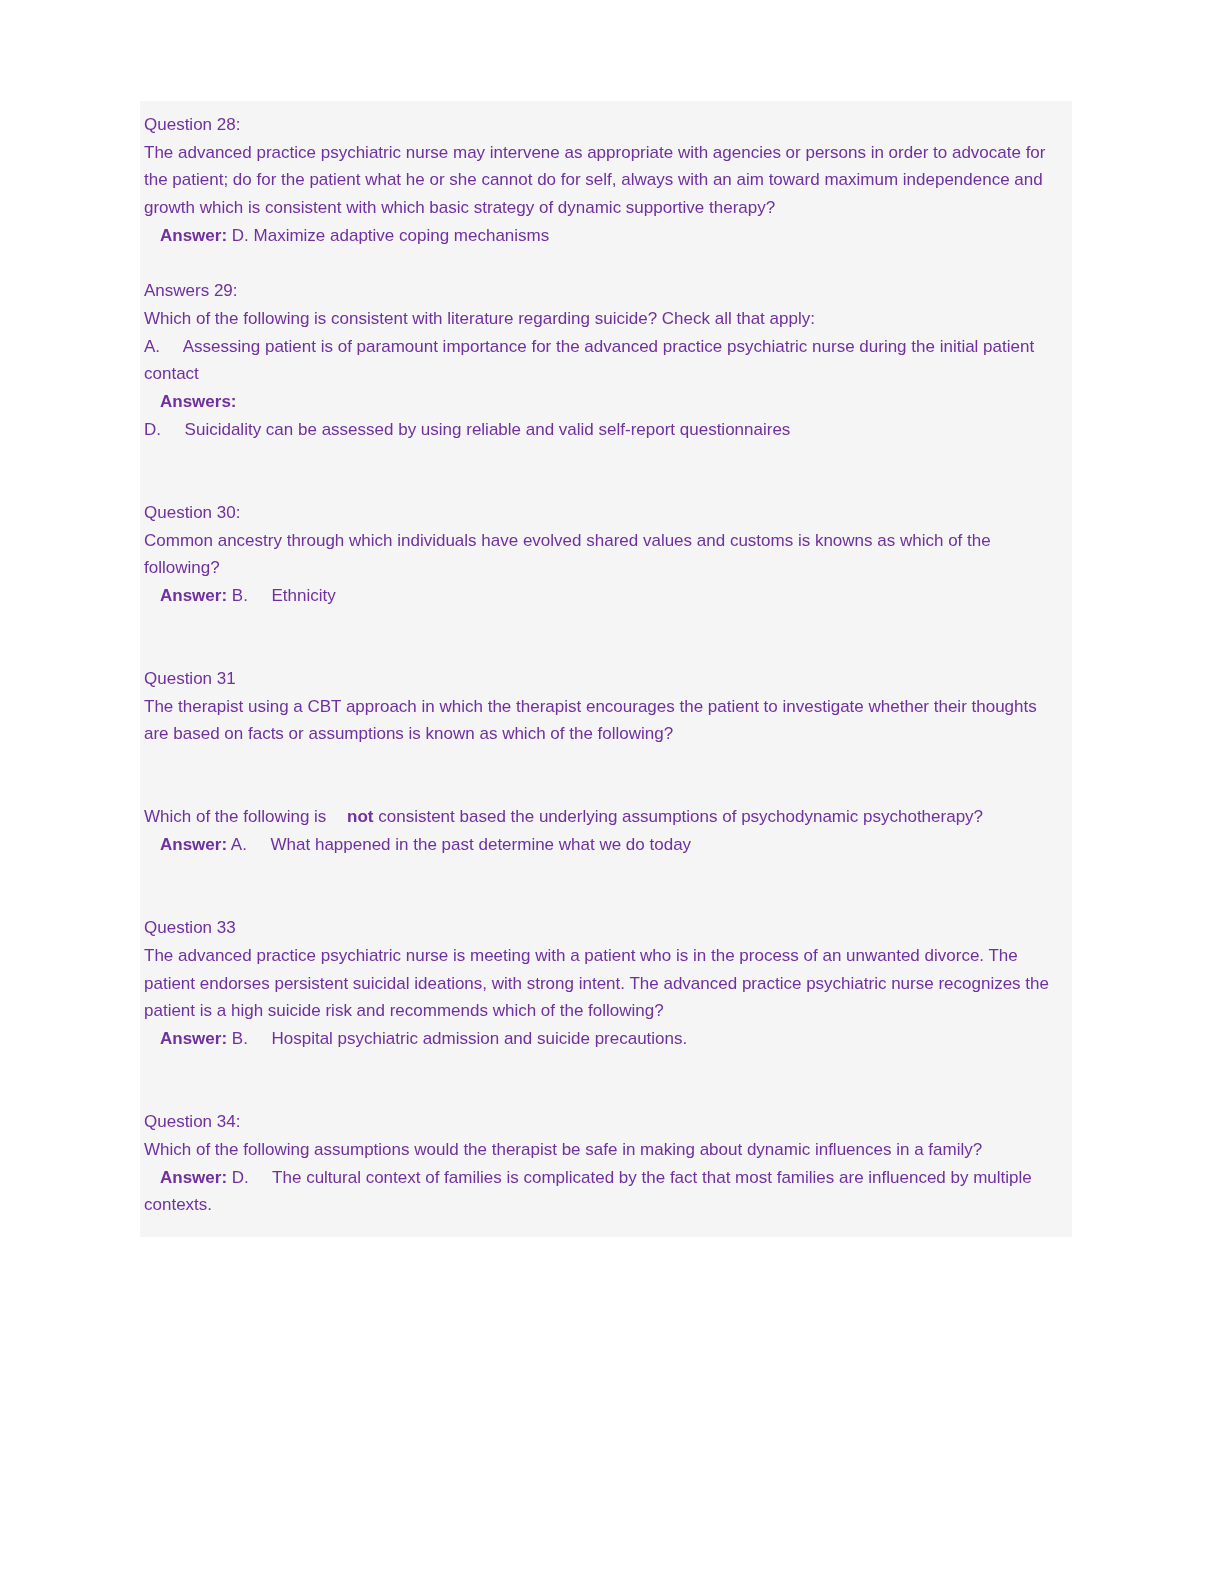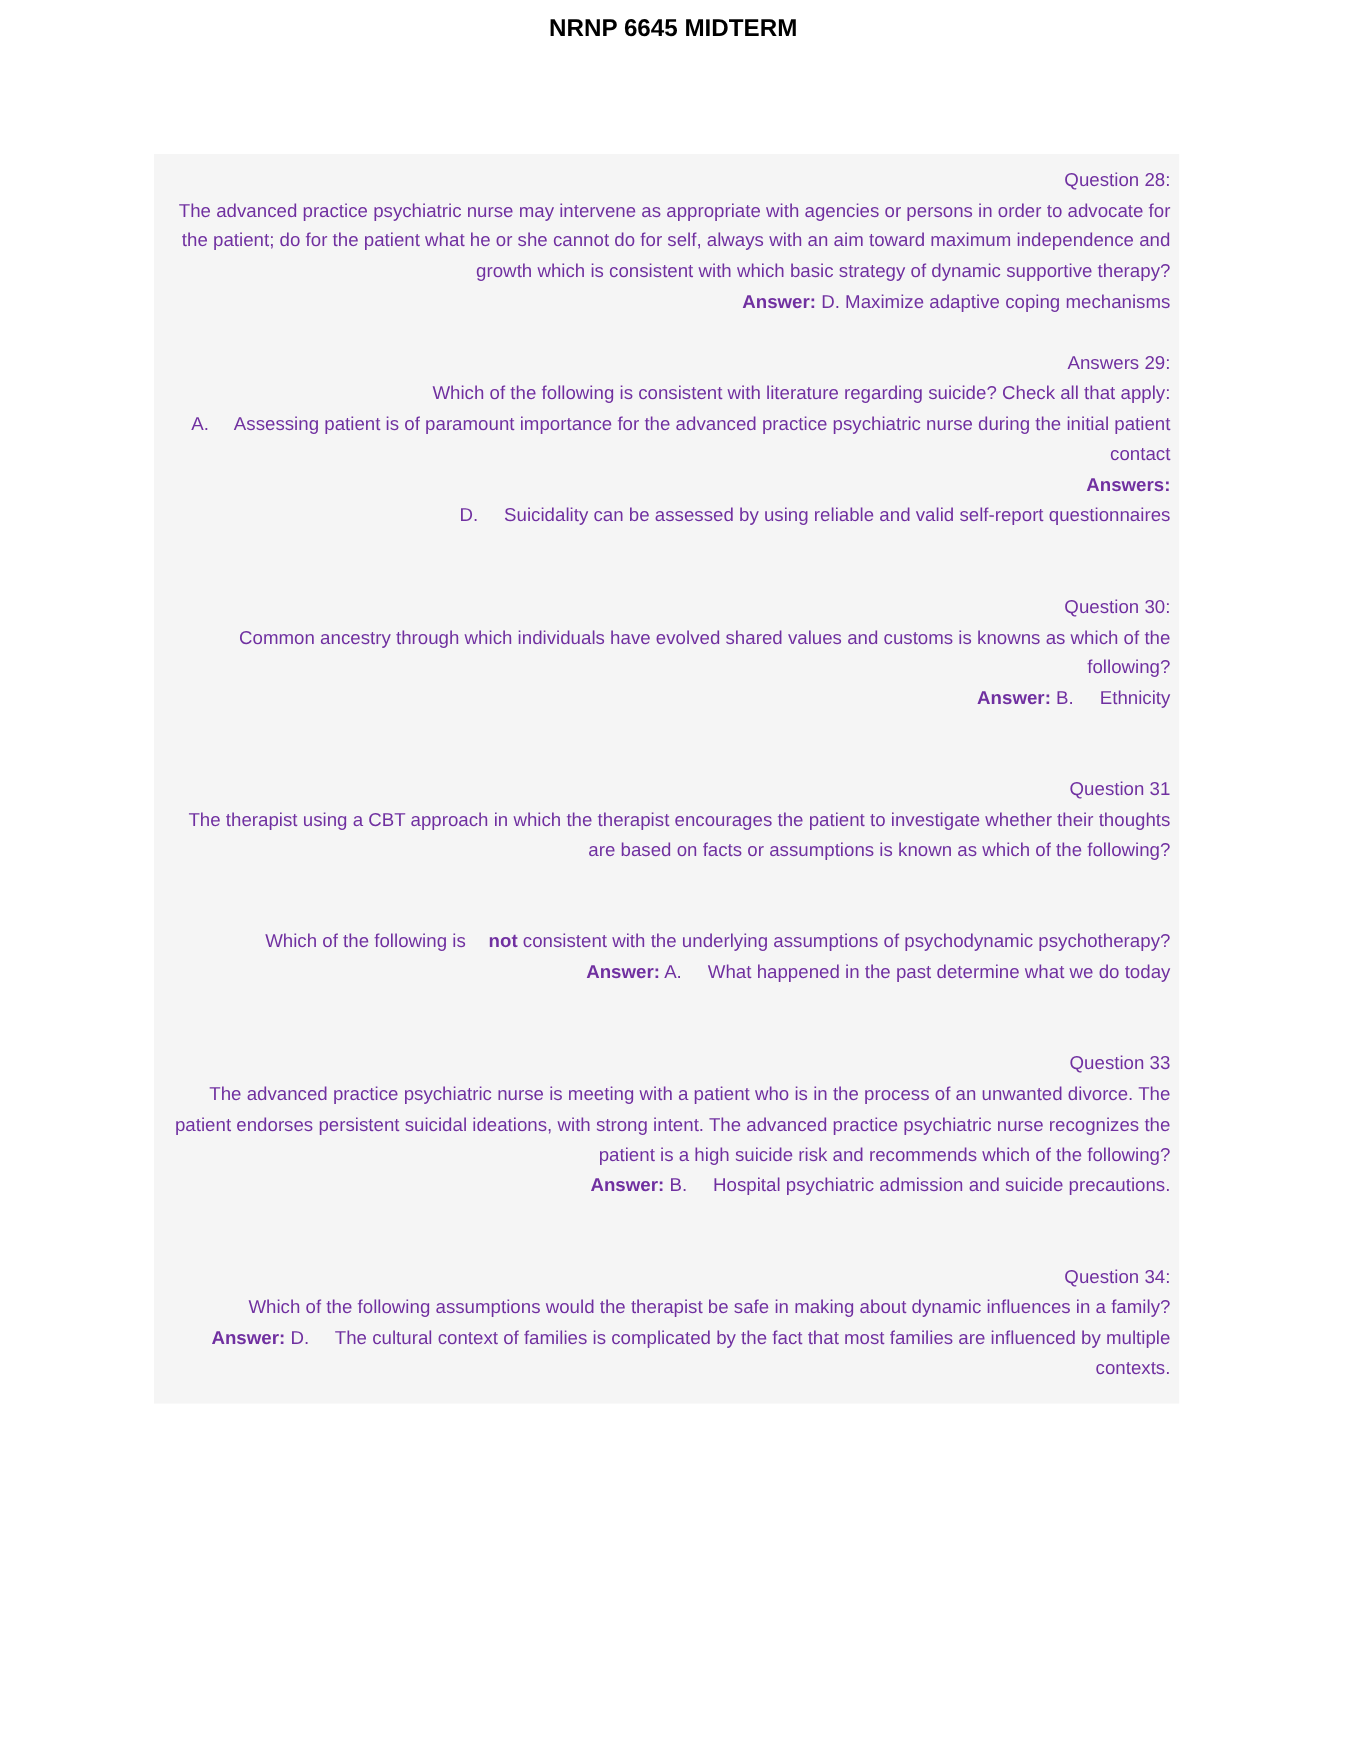--- a/index.html
+++ b/index.html
@@ -23,37 +23,35 @@
     font-family: "Liberation Sans", sans-serif;
   }
   .content {
     width: 932px;
     margin: 101px 0 0 140px;
     background: var(--content-bg, #f5f5f5);
     padding: 10px 8px 18px 4px;
     color: var(--text-color, #7030a0);
     font-size: 17px;
     line-height: 27.7px;
-    text-align: right;
   }
   .question {  }
   .line {
     white-space: pre-wrap;
     min-height: 27.7px;
   }
   .bold {
     font-weight: bold;
     margin-left: 16px;
   }
 </style>
 </head>
 <body>
 
 <div class="page">
-  <div class="doc-title">NRNP 6645 MIDTERM</div>
 
   <div class="content">
       <div class="question">
         <div class="line">Question 28:</div>
         <div class="line"><span>The advanced practice psychiatric nurse may intervene as appropriate with agencies or persons in order to advocate for the patient; do for the patient what he or she cannot do for self, always with an aim toward maximum independence and growth which is consistent with which basic strategy of dynamic supportive therapy?</span></div>
         <div class="line"><span class="bold">Answer:</span><span> D. Maximize adaptive coping mechanisms</span></div>
         <div class="line"></div>
       </div>
       <div class="question">
         <div class="line">Answers 29:</div>
@@ -71,21 +69,21 @@
         <div class="line"></div>
         <div class="line"></div>
       </div>
       <div class="question">
         <div class="line">Question 31</div>
         <div class="line"><span>The therapist using a CBT approach in which the therapist encourages the patient to investigate whether their thoughts are based on facts or assumptions is known as which of the following?</span></div>
         <div class="line"></div>
         <div class="line"></div>
       </div>
       <div class="question">
-        <div class="line"><span>Which of the following is </span><span class="bold">not</span><span> consistent with the underlying assumptions of psychodynamic psychotherapy?</span></div>
+        <div class="line"><span>Which of the following is </span><span class="bold">not</span><span> consistent based the underlying assumptions of psychodynamic psychotherapy?</span></div>
         <div class="line"><span class="bold">Answer:</span><span> A.     What happened in the past determine what we do today</span></div>
         <div class="line"></div>
         <div class="line"></div>
       </div>
       <div class="question">
         <div class="line">Question 33</div>
         <div class="line"><span>The advanced practice psychiatric nurse is meeting with a patient who is in the process of an unwanted divorce. The patient endorses persistent suicidal ideations, with strong intent. The advanced practice psychiatric nurse recognizes the patient is a high suicide risk and recommends which of the following?</span></div>
         <div class="line"><span class="bold">Answer:</span><span> B.     Hospital psychiatric admission and suicide precautions.</span></div>
         <div class="line"></div>
         <div class="line"></div>

